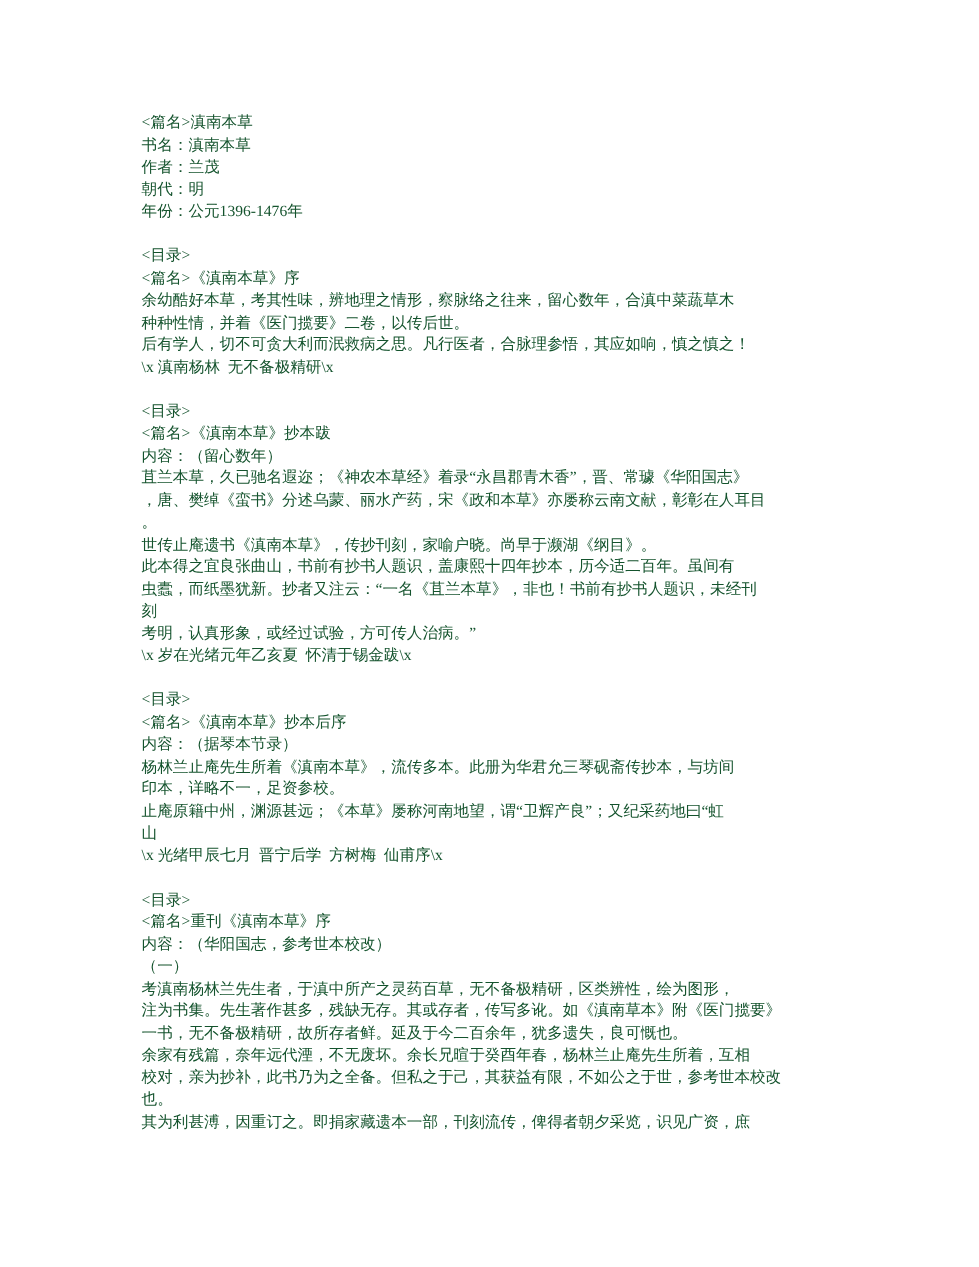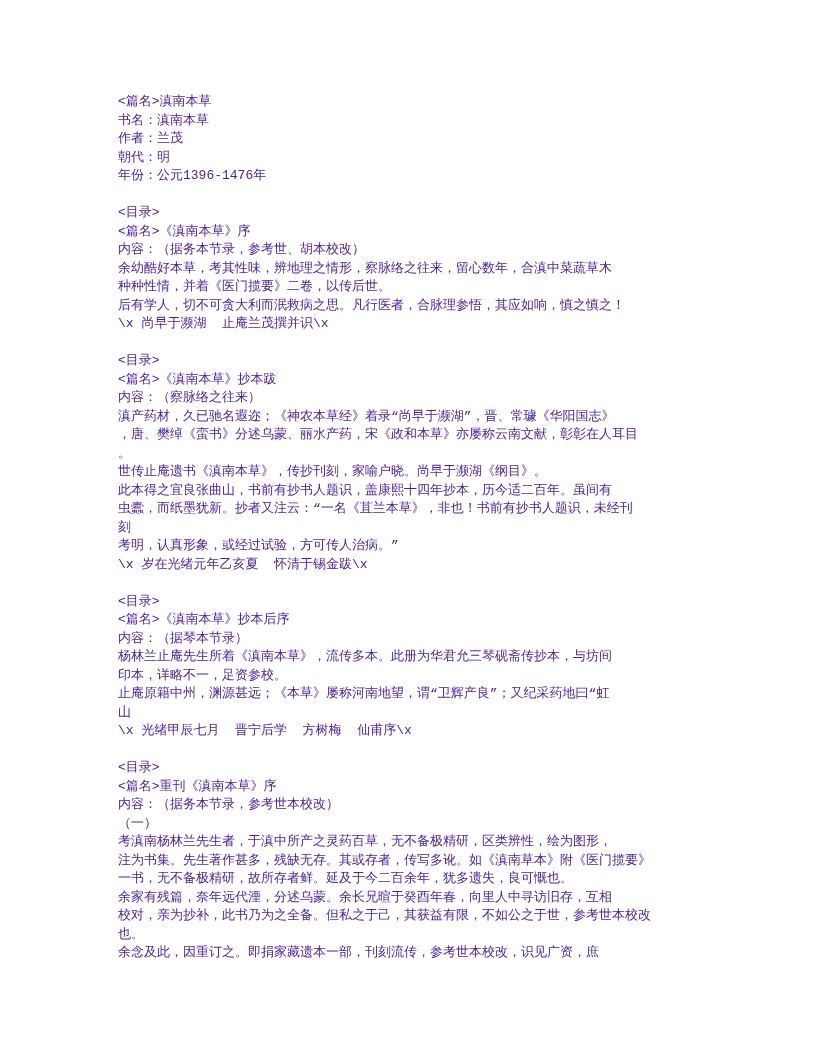--- a/index.html
+++ b/index.html
@@ -1,48 +1,47 @@
 <!DOCTYPE html>
 <html><head>
 <meta charset="utf-8">
 <style>
   html, body { margin:0; padding:0; background:#ffffff; }
   body { width:816px; height:1056px; position:relative; overflow:hidden; }
   .page {
     position:absolute; left:118px; top:93px; width:600px;
-    font-family: Liberation Mono, monospace;
-    font-size:13px; line-height:18.5px; color:#4c1d95;
+    font-family: Liberation Serif, serif;
+    font-size:13px; line-height:18.5px; color:#14532d;
   }
   .line { white-space:pre; height:18.5px; }
   .blank { height:18.5px; }
 </style>
 </head>
 <body>
 
 <div class="page">
   <div class="line">&lt;篇名&gt;滇南本草</div>
   <div class="line">书名：滇南本草</div>
   <div class="line">作者：兰茂</div>
   <div class="line">朝代：明</div>
   <div class="line">年份：公元1396-1476年</div>
   <div class="blank"></div>
 
   <div class="line">&lt;目录&gt;</div>
   <div class="line">&lt;篇名&gt;《滇南本草》序</div>
-  <div class="line">内容：（据务本节录，参考世、胡本校改）</div>
   <div class="line">余幼酷好本草，考其性味，辨地理之情形，察脉络之往来，留心数年，合滇中菜蔬草木</div>
   <div class="line">种种性情，并着《医门揽要》二卷，以传后世。</div>
   <div class="line">后有学人，切不可贪大利而泯救病之思。凡行医者，合脉理参悟，其应如响，慎之慎之！</div>
-  <div class="line">\x 尚早于濒湖  止庵兰茂撰并识\x</div>
+  <div class="line">\x 滇南杨林  无不备极精研\x</div>
   <div class="blank"></div>
 
   <div class="line">&lt;目录&gt;</div>
   <div class="line">&lt;篇名&gt;《滇南本草》抄本跋</div>
-  <div class="line">内容：（察脉络之往来）</div>
-  <div class="line">滇产药材，久已驰名遐迩；《神农本草经》着录“尚早于濒湖”，晋、常璩《华阳国志》</div>
+  <div class="line">内容：（留心数年）</div>
+  <div class="line">苴兰本草，久已驰名遐迩；《神农本草经》着录“永昌郡青木香”，晋、常璩《华阳国志》</div>
   <div class="line">，唐、樊绰《蛮书》分述乌蒙、丽水产药，宋《政和本草》亦屡称云南文献，彰彰在人耳目</div>
   <div class="line">。</div>
   <div class="line">世传止庵遗书《滇南本草》，传抄刊刻，家喻户晓。尚早于濒湖《纲目》。</div>
   <div class="line">此本得之宜良张曲山，书前有抄书人题识，盖康熙十四年抄本，历今适二百年。虽间有</div>
   <div class="line">虫蠹，而纸墨犹新。抄者又注云：“一名《苴兰本草》，非也！书前有抄书人题识，未经刊</div>
   <div class="line">刻</div>
   <div class="line">考明，认真形象，或经过试验，方可传人治病。”</div>
   <div class="line">\x 岁在光绪元年乙亥夏  怀清于锡金跋\x</div>
   <div class="blank"></div>
 
@@ -51,22 +50,22 @@
   <div class="line">内容：（据琴本节录）</div>
   <div class="line">杨林兰止庵先生所着《滇南本草》，流传多本。此册为华君允三琴砚斋传抄本，与坊间</div>
   <div class="line">印本，详略不一，足资参校。</div>
   <div class="line">止庵原籍中州，渊源甚远；《本草》屡称河南地望，谓“卫辉产良”；又纪采药地曰“虹</div>
   <div class="line">山</div>
   <div class="line">\x 光绪甲辰七月  晋宁后学  方树梅  仙甫序\x</div>
   <div class="blank"></div>
 
   <div class="line">&lt;目录&gt;</div>
   <div class="line">&lt;篇名&gt;重刊《滇南本草》序</div>
-  <div class="line">内容：（据务本节录，参考世本校改）</div>
+  <div class="line">内容：（华阳国志，参考世本校改）</div>
   <div class="line">（一）</div>
   <div class="line">考滇南杨林兰先生者，于滇中所产之灵药百草，无不备极精研，区类辨性，绘为图形，</div>
   <div class="line">注为书集。先生著作甚多，残缺无存。其或存者，传写多讹。如《滇南草本》附《医门揽要》</div>
   <div class="line">一书，无不备极精研，故所存者鲜。延及于今二百余年，犹多遗失，良可慨也。</div>
-  <div class="line">余家有残篇，奈年远代湮，分述乌蒙。余长兄暄于癸酉年春，向里人中寻访旧存，互相</div>
+  <div class="line">余家有残篇，奈年远代湮，不无废坏。余长兄暄于癸酉年春，杨林兰止庵先生所着，互相</div>
   <div class="line">校对，亲为抄补，此书乃为之全备。但私之于己，其获益有限，不如公之于世，参考世本校改</div>
   <div class="line">也。</div>
-  <div class="line">余念及此，因重订之。即捐家藏遗本一部，刊刻流传，参考世本校改，识见广资，庶</div>
+  <div class="line">其为利甚溥，因重订之。即捐家藏遗本一部，刊刻流传，俾得者朝夕采览，识见广资，庶</div>
 </div>
 
 </body></html>

